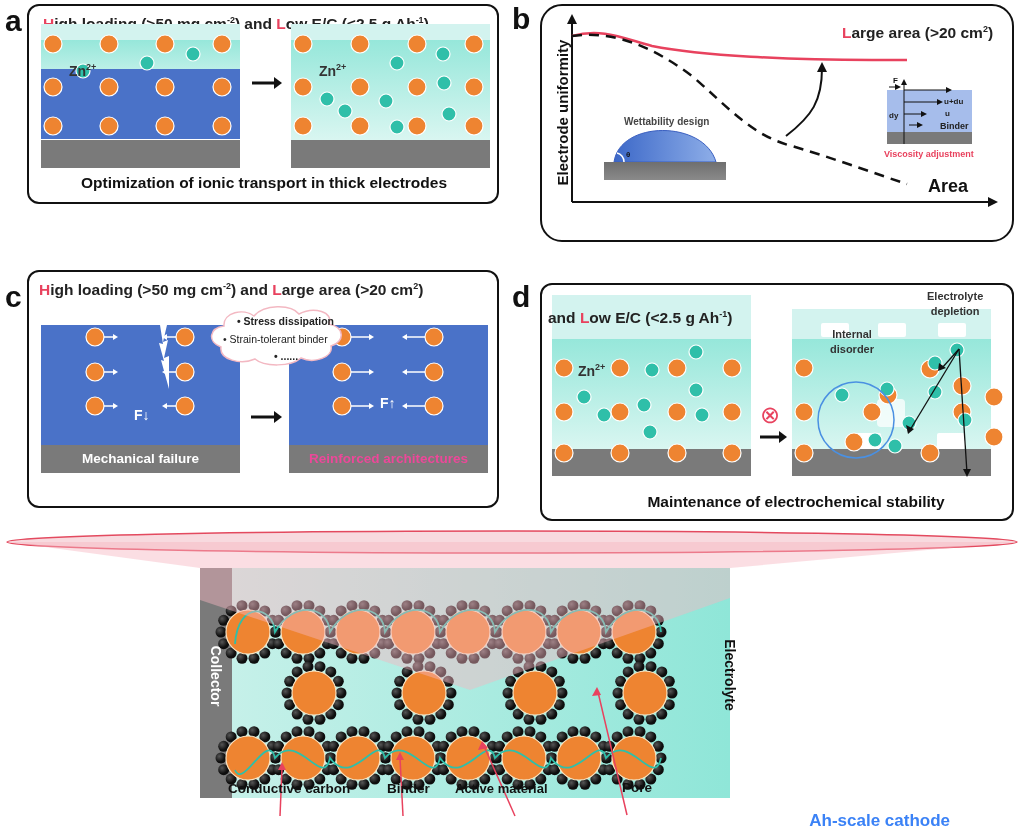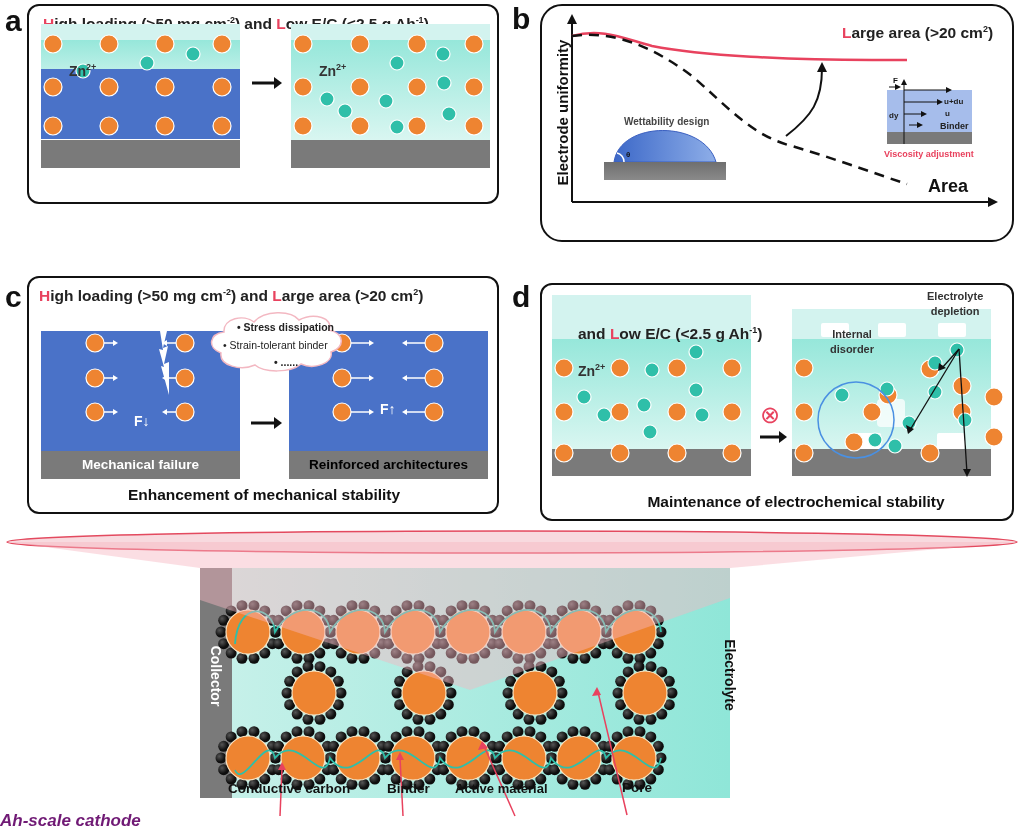--- a/index.html
+++ b/index.html
@@ -82,20 +82,21 @@
         <circle cx="298" cy="93" r="7" fill="#2fbfa9" stroke="#fff" stroke-width="1.2"></circle>
         <circle cx="316" cy="105" r="7" fill="#2fbfa9" stroke="#fff" stroke-width="1.2"></circle>
         <circle cx="357" cy="95" r="7" fill="#2fbfa9" stroke="#fff" stroke-width="1.2"></circle>
         <circle cx="368" cy="121" r="7" fill="#2fbfa9" stroke="#fff" stroke-width="1.2"></circle>
         <circle cx="415" cy="77" r="7" fill="#2fbfa9" stroke="#fff" stroke-width="1.2"></circle>
         <circle cx="420" cy="108" r="7" fill="#2fbfa9" stroke="#fff" stroke-width="1.2"></circle>
       </g>
   </svg>
   <div class="abs" style="left:40px;top:57px;font-weight:bold;font-size:14px;color:#333;"><span>Zn</span><sup>2+</sup></div>
   <div class="abs" style="left:290px;top:57px;font-weight:bold;font-size:14px;color:#333;"><span>Zn</span><sup>2+</sup></div>
+  <div class="caption" style="left:0;width:470px;top:168px;">Optimization of ionic transport in thick electrodes</div>
 </div>
 
 <div class="letter" style="left:512px;top:4px;">b</div>
 <div class="panel" style="left:540px;top:4px;width:474px;height:238px;border-radius:22px;">
   <svg class="abs" style="left:0;top:0" width="472" height="236">
 
     <line x1="30" y1="196" x2="30" y2="16" stroke="#111" stroke-width="2"></line>
     <polygon points="25,18 30,8 35,18" fill="#111"></polygon>
     <line x1="30" y1="196" x2="448" y2="196" stroke="#111" stroke-width="2"></line>
     <polygon points="446,191 456,196 446,201" fill="#111"></polygon>
@@ -149,21 +150,21 @@
   <div class="abs" style="left:84px;top:144px;font-weight:bold;font-size:8px;color:#111;">θ</div>
   <div class="abs" style="left:342px;top:143px;font-weight:bold;font-size:9px;color:#e8425e;">Viscosity adjustment</div>
   <div class="abs" style="left:351px;top:70px;font-weight:bold;font-size:8px;color:#111;">F</div>
   <div class="abs" style="left:402px;top:91px;font-weight:bold;font-size:8px;color:#222;">u+du</div>
   <div class="abs" style="left:403px;top:103px;font-weight:bold;font-size:8px;color:#222;">u</div>
   <div class="abs" style="left:347px;top:105px;font-weight:bold;font-size:8px;color:#222;">dy</div>
   <div class="abs" style="left:398px;top:115px;font-weight:bold;font-size:9px;color:#222;">Binder</div>
 </div>
 
 <div class="letter" style="left:5px;top:282px;">c</div>
-<div class="panel" style="left:27px;top:276px;width:472px;height:238px;">
+<div class="panel" style="left:27px;top:270px;width:472px;height:238px;">
   <svg class="abs" style="left:0;top:0" width="470" height="236">
     <rect x="12" y="53" width="199" height="120" fill="#4a72c8"></rect>
     <rect x="12" y="173" width="199" height="28" fill="#7a7a7a"></rect>
     <rect x="260" y="53" width="199" height="120" fill="#4a72c8"></rect>
     <rect x="260" y="173" width="199" height="28" fill="#7a7a7a"></rect>
     <polygon points="131,53 138,53 134,70 139,68 135,86 140,84 140,117 132,88 135,89 130,71 134,72" fill="#fff"></polygon>
     <g>
       <line x1="222" y1="145" x2="245" y2="145" stroke="#111" stroke-width="3"></line>
       <polygon points="245,139 253,145 245,151" fill="#111"></polygon>
     </g>
@@ -210,22 +211,21 @@
   </svg>
   <div class="ptitle" style="left:10px;top:9px;">
     <span class="hl">H</span><span>igh loading  (&gt;50 mg cm</span><sup>-2</sup><span>)  and </span><span class="hl">L</span><span>arge area (&gt;20 cm</span><sup>2</sup><span>)</span>
   </div>
   <div class="abs" style="left:208px;top:43px;font-weight:bold;font-size:10.5px;color:#222;">• Stress dissipation</div>
   <div class="abs" style="left:194px;top:61px;font-weight:normal;font-size:10.5px;color:#222;text-align:center;">• Strain-tolerant binder</div>
   <div class="abs" style="left:245px;top:78px;font-weight:bold;font-size:10.5px;color:#222;">• ......</div>
   <div class="abs" style="left:105px;top:135px;font-weight:bold;font-size:14px;color:#fff;">F↓</div>
   <div class="abs" style="left:351px;top:123px;font-weight:bold;font-size:14px;color:#fff;">F↑</div>
   <div class="abs" style="left:12px;width:199px;text-align:center;top:179px;font-weight:bold;font-size:13.5px;color:#fff;">Mechanical failure</div>
-  <div class="abs" style="left:260px;width:199px;text-align:center;top:179px;font-weight:bold;font-size:13.5px;color:#000000;">Reinforced architectures</div>
-  <div class="caption" style="left:0;width:470px;top:208px;">Enhancement of mechanical stability</div>
+  <div class="abs" style="left:260px;width:199px;text-align:center;top:179px;font-weight:bold;font-size:13.5px;color:#ec4899;">Reinforced architectures</div>
 </div>
 
 <div class="letter" style="left:512px;top:282px;">d</div>
 <div class="panel" style="left:540px;top:283px;width:474px;height:238px;">
   <svg class="abs" style="left:0;top:0" width="472" height="236">
     <g>
       <rect x="10" y="10" width="199" height="44" fill="#d3f3ef"></rect>
       <rect x="10" y="54" width="199" height="110" fill="url(#tealGrad)"></rect>
       <rect x="10" y="164" width="199" height="27" fill="#7a7a7a"></rect>
     </g>
@@ -292,21 +292,21 @@
 
     <g stroke="#111" stroke-width="1.3" fill="none">
       <line x1="417" y1="64" x2="368" y2="145"></line>
       <line x1="417" y1="64" x2="425" y2="188"></line>
       <line x1="417" y1="64" x2="400" y2="83"></line>
     </g>
     <polygon points="364,140 366,149 372,144" fill="#111"></polygon>
     <polygon points="421,184 425,192 429,184" fill="#111"></polygon>
     <polygon points="397,78 396,86 404,83" fill="#111"></polygon>
   </svg>
-  <div class="ptitle" style="left:6px;top:40px;margin-left:30px;">
+  <div class="ptitle" style="left:6px;top:24px;">
     <span>and </span><span class="hl">L</span><span>ow E/C (&lt;2.5 g Ah</span><sup>-1</sup><span>)</span>
   </div>
   <div class="abs" style="left:36px;top:78px;font-weight:bold;font-size:14px;color:#333;"><span>Zn</span><sup>2+</sup></div>
   <div class="abs" style="left:218px;top:118px;font-size:24px;color:#e8425e;line-height:1;">⊗</div>
   <div class="abs" style="left:288px;top:42px;font-weight:bold;font-size:11px;color:#333;text-align:center;line-height:15px;">
     <div>Internal</div>
     <div>disorder</div>
   </div>
   <div class="abs" style="left:385px;top:4px;font-weight:bold;font-size:11px;color:#333;text-align:center;line-height:15px;">
     <div>Electrolyte</div>
@@ -648,13 +648,13 @@
   <polygon points="396,240 400,232 404,240" fill="#e8425e"></polygon>
   <polygon points="478,230 482,221 488,228" fill="#e8425e"></polygon>
   <polygon points="592,176 597,167 601,175" fill="#e8425e"></polygon>
 </svg>
 <div class="abs" style="left:170px;top:668px;width:92px;text-align:center;transform:rotate(90deg);font-weight:bold;font-size:14px;color:#fff;">Collector</div>
 <div class="abs" style="left:680px;top:667px;width:100px;text-align:center;transform:rotate(90deg);font-weight:bold;font-size:14px;color:#111;">Electrolyte</div>
 <div class="abs" style="left:228px;top:781px;font-weight:bold;font-size:13.5px;color:#111;">Conductive carbon</div>
 <div class="abs" style="left:387px;top:781px;font-weight:bold;font-size:13.5px;color:#111;">Binder</div>
 <div class="abs" style="left:455px;top:781px;font-weight:bold;font-size:13px;color:#111;">Active material</div>
 <div class="abs" style="left:610px;top:780px;font-weight:bold;font-size:13.5px;color:#111;padding-left:12px;">Pore</div>
-<div class="abs" style="left:0;width:950px;text-align:left;top:811px;font-weight:bold;font-size:17px;color:#701a75;font-style:italic;">Ah-scale cathode</div>
+<div class="abs" style="left:0;width:950px;text-align:right;top:811px;font-weight:bold;font-size:17px;color:#3b82f6;">Ah-scale cathode</div>
 
 </body></html>

